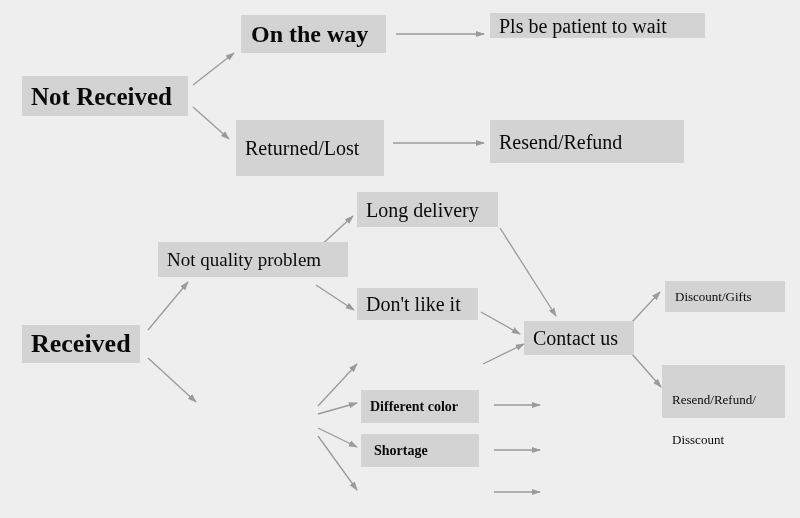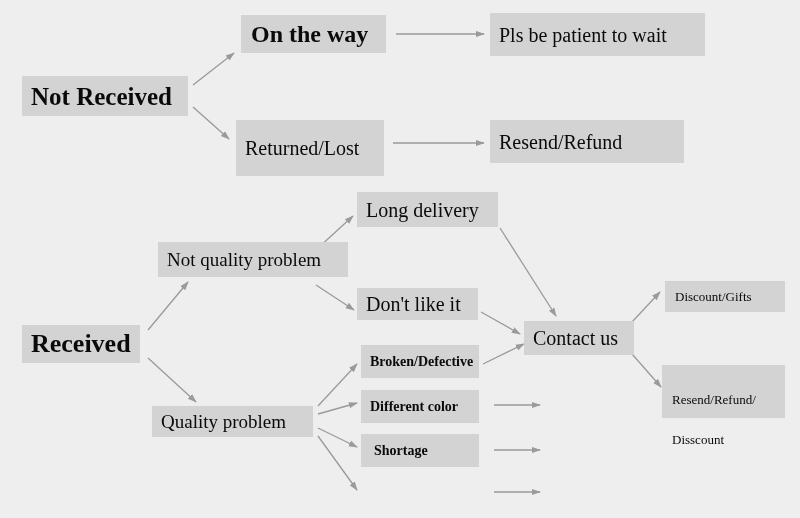--- a/index.html
+++ b/index.html
@@ -103,21 +103,21 @@
   </svg>
 
   <div class="node t-root" style="left:22px; top:76px; width:166px; height:40px;">
     <span>Not Received</span>
   </div>
 
   <div class="node t-big" style="left:241px; top:15px; width:145px; height:38px;">
     <span>On the way</span>
   </div>
 
-  <div class="node t-mid" style="left:490px; top:13px; width:215px; height:43px;">
+  <div class="node t-mid" style="left:490px; top:13px; width:215px; height:25px;">
     <span>Pls be patient to wait</span>
   </div>
 
   <div class="node t-mid" style="left:236px; top:120px; width:148px; height:56px;">
     <span>Returned/Lost</span>
   </div>
 
   <div class="node t-mid" style="left:490px; top:120px; width:194px; height:43px;">
     <span>Resend/Refund</span>
   </div>
@@ -131,27 +131,21 @@
   </div>
 
   <div class="node t-mid" style="left:357px; top:192px; width:141px; height:35px;">
     <span>Long delivery</span>
   </div>
 
   <div class="node t-mid" style="left:357px; top:288px; width:121px; height:32px;">
     <span>Don't like it</span>
   </div>
 
-  <div class="node t-mid" style="left:152px; top:406px; width:161px; height:31px; font-size:19px;">
-    <span>Quality problem</span>
-  </div>
 
-  <div class="node t-small" style="left:361px; top:345px; width:118px; height:33px;">
-    <span>Broken/Defective</span>
-  </div>
 
   <div class="node t-small" style="left:361px; top:434px; width:118px; height:33px; padding-left:13px;">
     <span>Shortage</span>
   </div>
 
   <div class="node t-small" style="left:361px; top:390px; width:118px; height:33px;">
     <span>Different color</span>
   </div>
 
 

